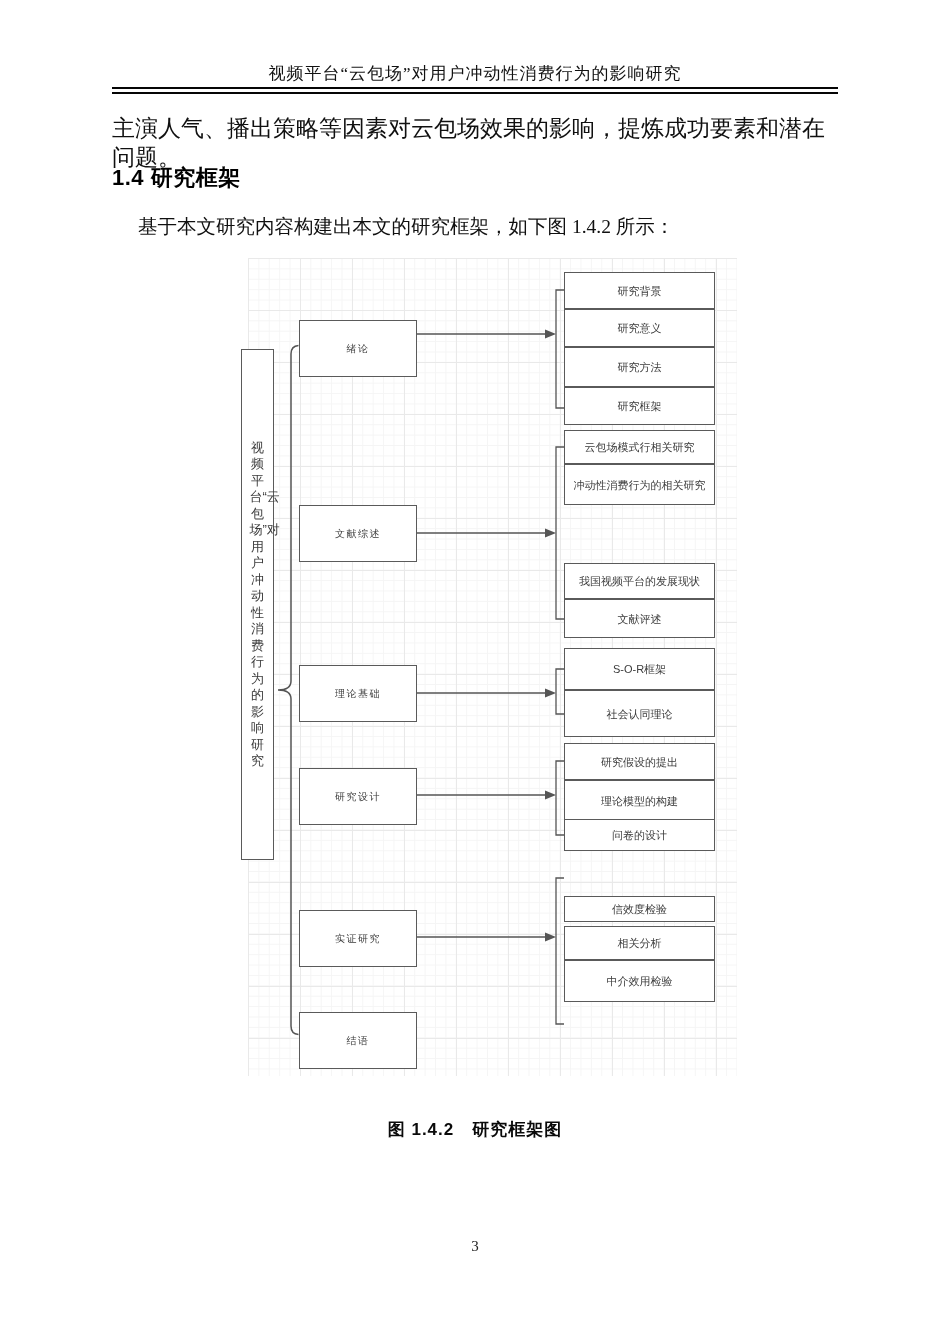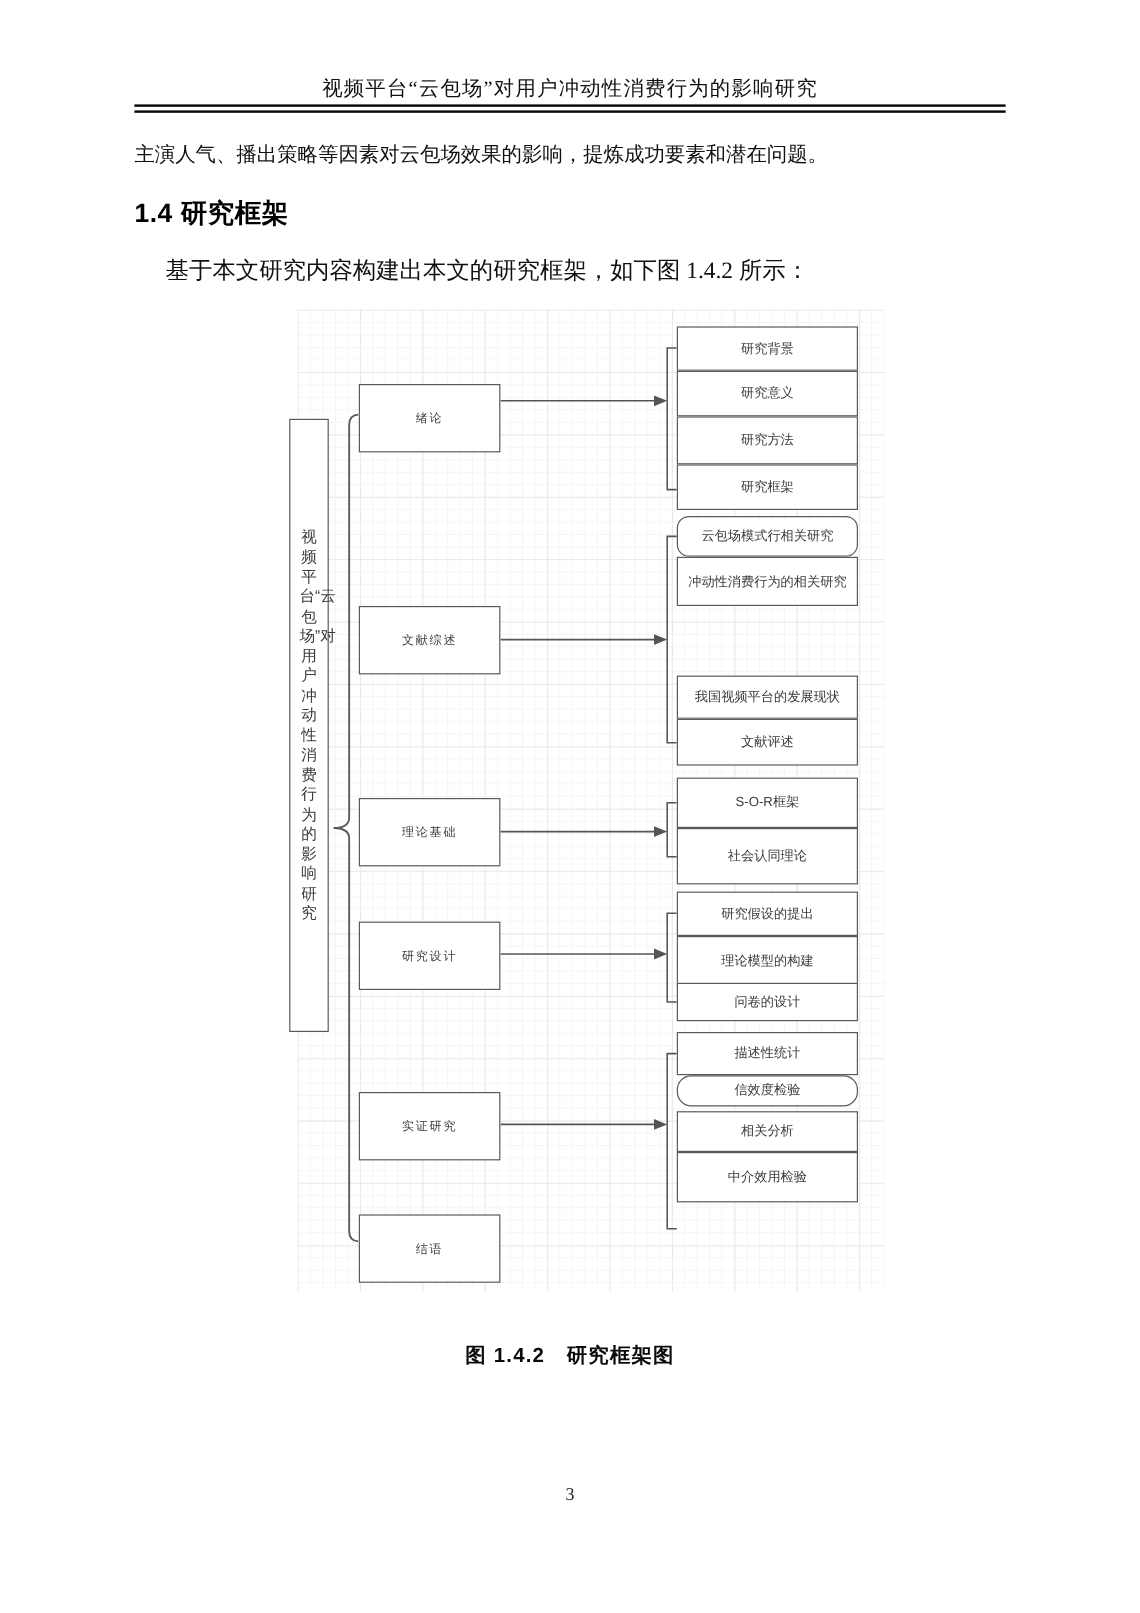--- a/index.html
+++ b/index.html
@@ -10,21 +10,21 @@
   .header-title{
     position:absolute;left:0;top:62px;width:100%;text-align:center;
     font-size:17px;letter-spacing:1px;color:#111;
   }
   .header-rule{
     position:absolute;left:112px;width:726px;top:87px;height:3px;
     border-top:2.5px solid #050505;border-bottom:2.5px solid #050505;
   }
   .para1{
     position:absolute;left:112px;top:114px;width:726px;margin:0;
-    font-size:17px;line-height:29px;color:#101010;
+    font-size:23px;line-height:29px;color:#101010;
   }
   .section-heading{
     position:absolute;left:112px;top:163px;margin:0;
     font-family:"Liberation Sans", sans-serif;font-weight:bold;
     font-size:22px;color:#000;letter-spacing:0.5px;
   }
   .para2{
     position:absolute;left:112px;top:212px;width:726px;margin:0;
     font-size:19.5px;line-height:29px;color:#101010;text-indent:26px;
   }
@@ -106,34 +106,33 @@
       </svg>
     <div class="root-box">
       <span>视频平台“云包场”对用户冲动性消费行为的影响研究</span>
     </div>
   <div class="chapter-box" style="left: 299px; top: 320px;">绪论</div>
       <div class="item-box" style="left: 564px; top: 272px; height: 37px;">研究背景</div>
       <div class="item-box" style="left: 564px; top: 309px; height: 38px;">研究意义</div>
       <div class="item-box" style="left: 564px; top: 347px; height: 40px;">研究方法</div>
       <div class="item-box" style="left: 564px; top: 387px; height: 38px;">研究框架</div>
       <div class="chapter-box" style="left: 299px; top: 505px;">文献综述</div>
-      <div class="item-box" style="left: 564px; top: 430px; height: 34px; border-radius: 10px;">云包场模式行相关研究</div>
+      <div class="item-box" style="left: 564px; top: 430px; height: 34px;">云包场模式行相关研究</div>
       <div class="item-box" style="left: 564px; top: 464px; height: 41px;">冲动性消费行为的相关研究</div>
       <div class="item-box" style="left: 564px; top: 563px; height: 36px;">我国视频平台的发展现状</div>
       <div class="item-box" style="left: 564px; top: 599px; height: 39px;">文献评述</div>
       <div class="chapter-box" style="left: 299px; top: 665px;">理论基础</div>
       <div class="item-box" style="left: 564px; top: 648px; height: 42px;">S-O-R框架</div>
       <div class="item-box" style="left: 564px; top: 690px; height: 47px;">社会认同理论</div>
       <div class="chapter-box" style="left: 299px; top: 768px;">研究设计</div>
       <div class="item-box" style="left: 564px; top: 743px; height: 37px;">研究假设的提出</div>
       <div class="item-box" style="left: 564px; top: 780px; height: 42px;">理论模型的构建</div>
       <div class="item-box" style="left: 564px; top: 819px; height: 32px;">问卷的设计</div>
       <div class="chapter-box" style="left: 299px; top: 910px;">实证研究</div>
-      <div class="item-box" style="left: 564px; top: 860px; height: 36px;">描述性统计</div>
-      <div class="item-box" style="left: 564px; top: 896px; height: 20px; border-radius: 12px;">信效度检验</div>
+      <div class="item-box" style="left: 564px; top: 896px; height: 20px;">信效度检验</div>
       <div class="item-box" style="left: 564px; top: 926px; height: 34px;">相关分析</div>
       <div class="item-box" style="left: 564px; top: 960px; height: 42px;">中介效用检验</div>
       <div class="chapter-box" style="left: 299px; top: 1012px;">结语</div>
     </div>
 
   <div class="caption">图 1.4.2　研究框架图</div>
   <div class="page-number">3</div>
 
 </div>
 

